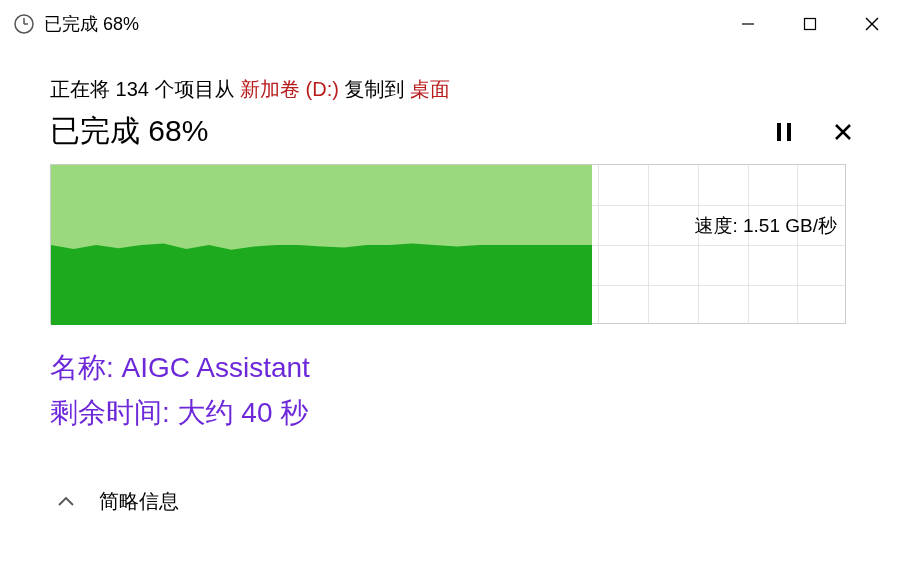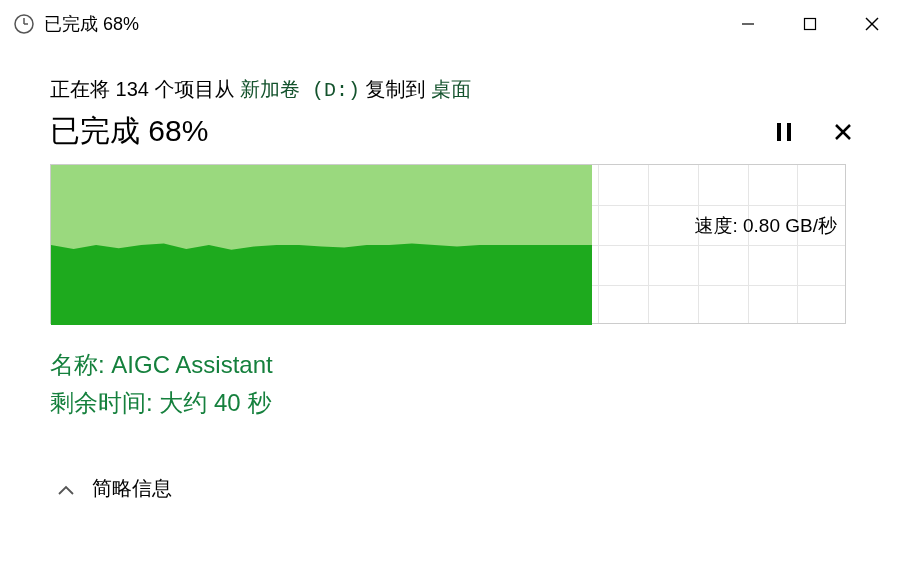--- a/index.html
+++ b/index.html
@@ -44,22 +44,21 @@
   .win-btn svg { display: block; }
   .content {
     padding: 28px 50px 0 50px;
   }
   .copy-line {
     font-size: 20px;
     color: #000;
     margin-bottom: 8px;
   }
   .copy-line .link {
-    color: #14532d;
-    font-family: Liberation Mono, monospace;
+    color: #b91c1c;
   }
   .progress-row {
     display: flex;
     align-items: center;
     justify-content: space-between;
     margin-bottom: 12px;
   }
   .progress-text {
     font-size: 30px;
     color: #000;
@@ -115,30 +114,29 @@
   .speed-label {
     position: absolute;
     top: 48px;
     right: 8px;
     font-size: 19px;
     color: #000;
     background: transparent;
   }
   .details {
     margin-top: 22px;
-    font-size: 24px;
-    color: #15803d;
+    font-size: 28px;
+    color: #6d28d9;
     line-height: 1.6;
   }
   .details-row span.lbl { }
   .footer-toggle {
     margin-top: 52px;
     display: flex;
-    align-items: center;
-    gap: 18px;
+    gap: 25px;
     font-size: 20px;
     color: #000;
     cursor: pointer;
     padding-left: 8px;
   }
   .chevron {
     display: inline-block;
   }
 </style>
 </head>
@@ -214,21 +212,21 @@
         <div class="vline" style="left: 696.5px;"></div>
         <div class="vline" style="left: 746.25px;"></div>
         <div class="hline" style="top: 40px;"></div>
         <div class="hline" style="top: 80px;"></div>
         <div class="hline" style="top: 120px;"></div>
       </div>
     <div class="chart-filled" id="chart-filled" style="width: 541.28px;"></div>
     <svg class="chart-speed-svg" id="chart-svg" preserveAspectRatio="none" width="541.2800000000001" height="160" viewBox="0 0 541.2800000000001 160" style="width: 541.28px; height: 160px;">
         <polygon points="0,160 0.0,80.0 22.6,84.0 45.1,80.0 67.7,83.2 90.2,80.0 112.8,78.4 135.3,84.0 157.9,80.0 180.4,84.8 203.0,81.6 225.5,80.0 248.1,80.0 270.6,81.6 293.2,82.4 315.7,80.0 338.3,80.0 360.9,78.4 383.4,80.0 406.0,81.6 428.5,80.0 451.1,80.0 473.6,80.0 496.2,80.0 518.7,80.0 541.3,80.0 541.2800000000001,160" fill="#1eaa1e"></polygon>
       </svg>
-    <div class="speed-label">速度: 0.80 GB/秒</div>
+    <div class="speed-label">速度: 1.51 GB/秒</div>
   </div>
 
   <div class="details">
     <div class="details-row">
       <span class="lbl">名称: </span><span>AIGC Assistant</span>
     </div>
     <div class="details-row">
       <span class="lbl">剩余时间: </span><span>大约 40 秒</span>
     </div>
   </div>

